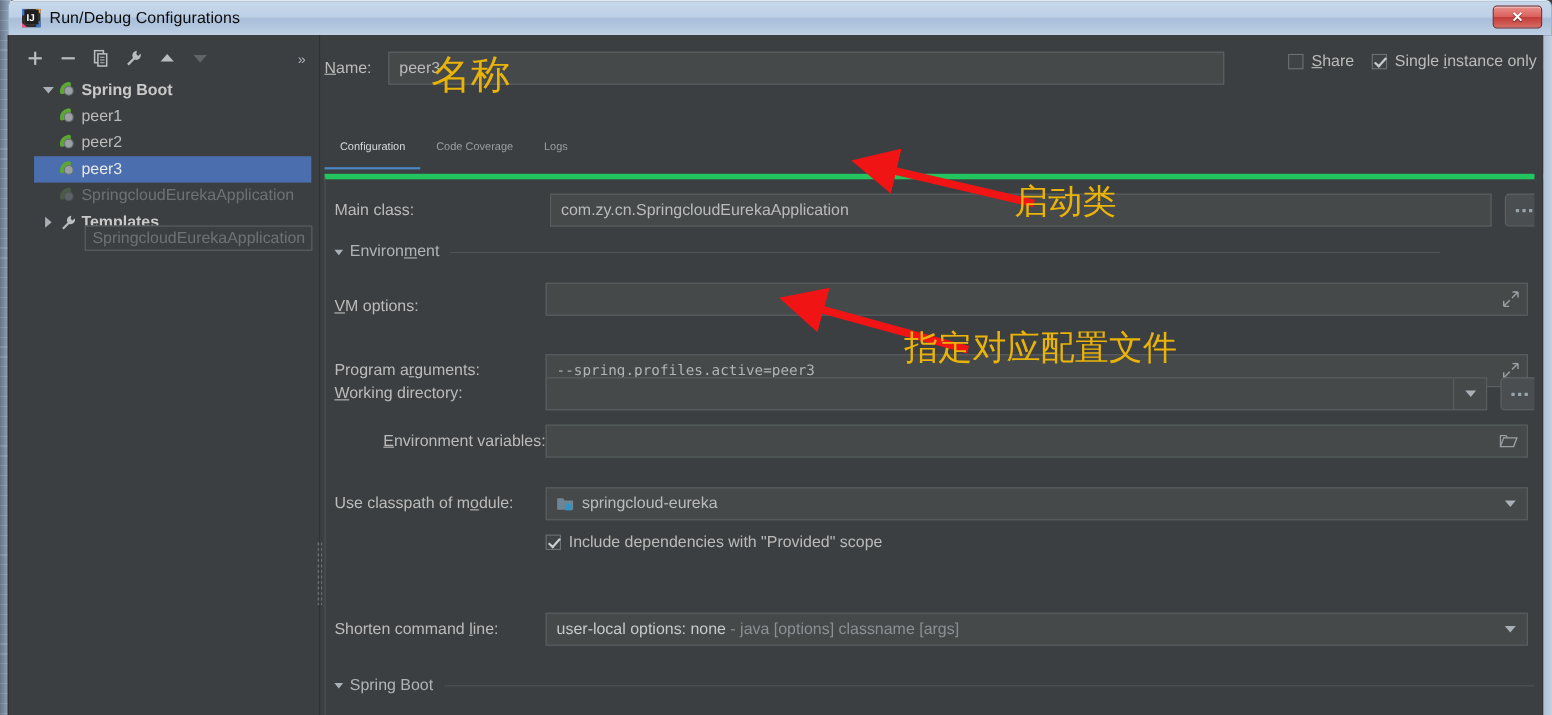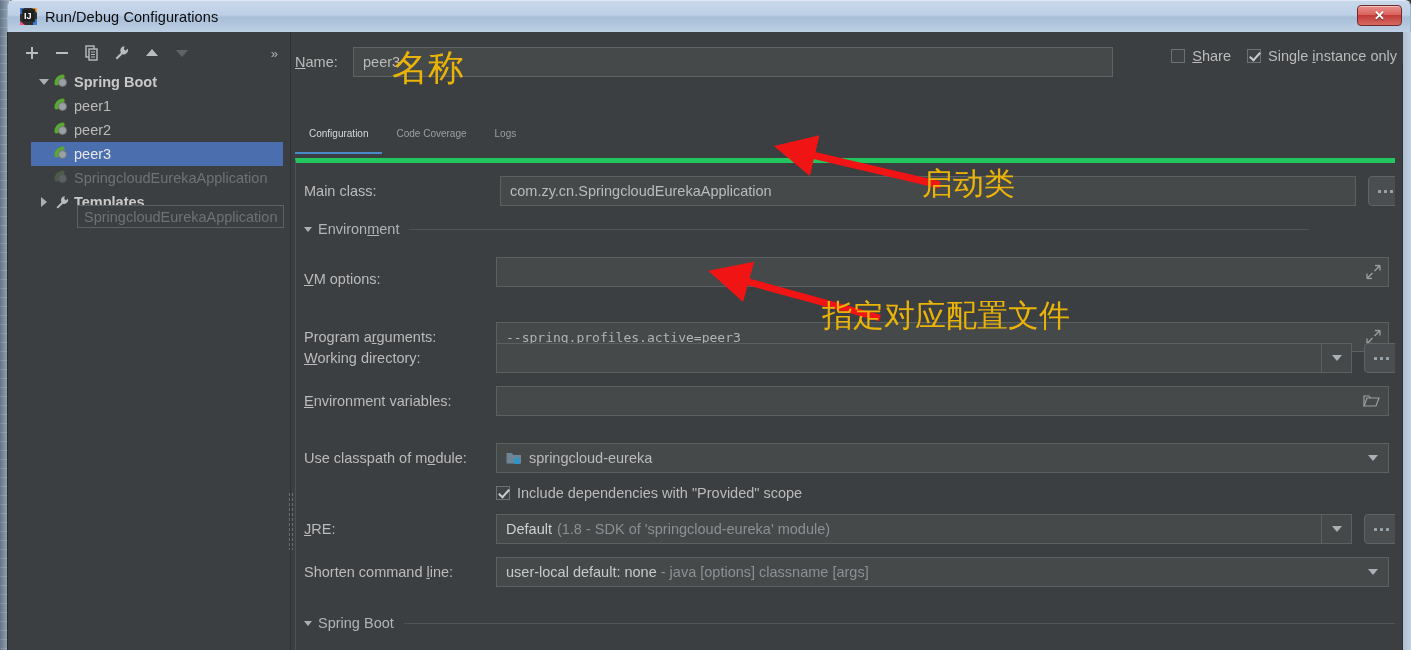--- a/index.html
+++ b/index.html
@@ -630,21 +630,21 @@
               </span>
           </span>
           <span class="browse-btn" style="margin-left:12px;">
             <i></i>
               <i></i>
               <i></i>
           </span>
         </div>
 
         <div class="row" style="top:223px; left:8px;">
-          <span class="lbl" style="width:192px;"><u>E</u>nvironment variables:</span>
+          <span class="lbl" style="width:192px;text-align:right;"><u>E</u>nvironment variables:</span>
           <span class="field" style="width:893px;">
             <span></span>
             <span class="folder-icon">
               <svg width="17" height="14" viewBox="0 0 17 14">
                 <path d="M1 12 L4 4 L16 4 L13 12 Z" fill="none" stroke="#9aa0a4" stroke-width="1.2"></path>
                 <path d="M1 12 L1 2 L6 2 L7.5 4" fill="none" stroke="#9aa0a4" stroke-width="1.2"></path>
               </svg>
             </span>
           </span>
         </div>
@@ -667,43 +667,26 @@
           </span>
         </div>
 
         <div class="row" style="top:315px; left:200px;">
           <span class="cb-wrap">
             <span class="cb checked"></span>
             <span class="cb-label">Include dependencies with "Provided" scope</span>
           </span>
         </div>
 
-        <div class="row" style="top:351px; left:8px;">
-          <span class="lbl" style="width:192px;"><u>J</u>RE:</span>
-          <span class="field combo" style="width:856px;">
-            <span class="combo-inner">
-              <span class="jre-main">Default</span>
-              <span class="jre-sub">(1.8 - SDK of 'springcloud-eureka' module)</span>
-            </span>
-            <span class="arrow-box">
-                <i class="tri-down"></i>
-              </span>
-          </span>
-          <span class="browse-btn" style="margin-left:12px;">
-            <i></i>
-              <i></i>
-              <i></i>
-          </span>
-        </div>
 
         <div class="row" style="top:394px; left:8px;">
           <span class="lbl" style="width:192px;">Shorten command <u>l</u>ine:</span>
           <span class="field combo" style="width:893px;">
             <span class="combo-inner">
-              <span class="sc-main">user-local default: none</span>
+              <span class="sc-main">user-local options: none</span>
               <span class="sc-sub">- java [options] classname [args]</span>
             </span>
             <span class="arrow-box" style="border-left:none;">
                 <i class="tri-down"></i>
               </span>
           </span>
         </div>
 
         <div class="group-sep" style="top:452px; left:8px;">
           <i class="gtri"></i>

